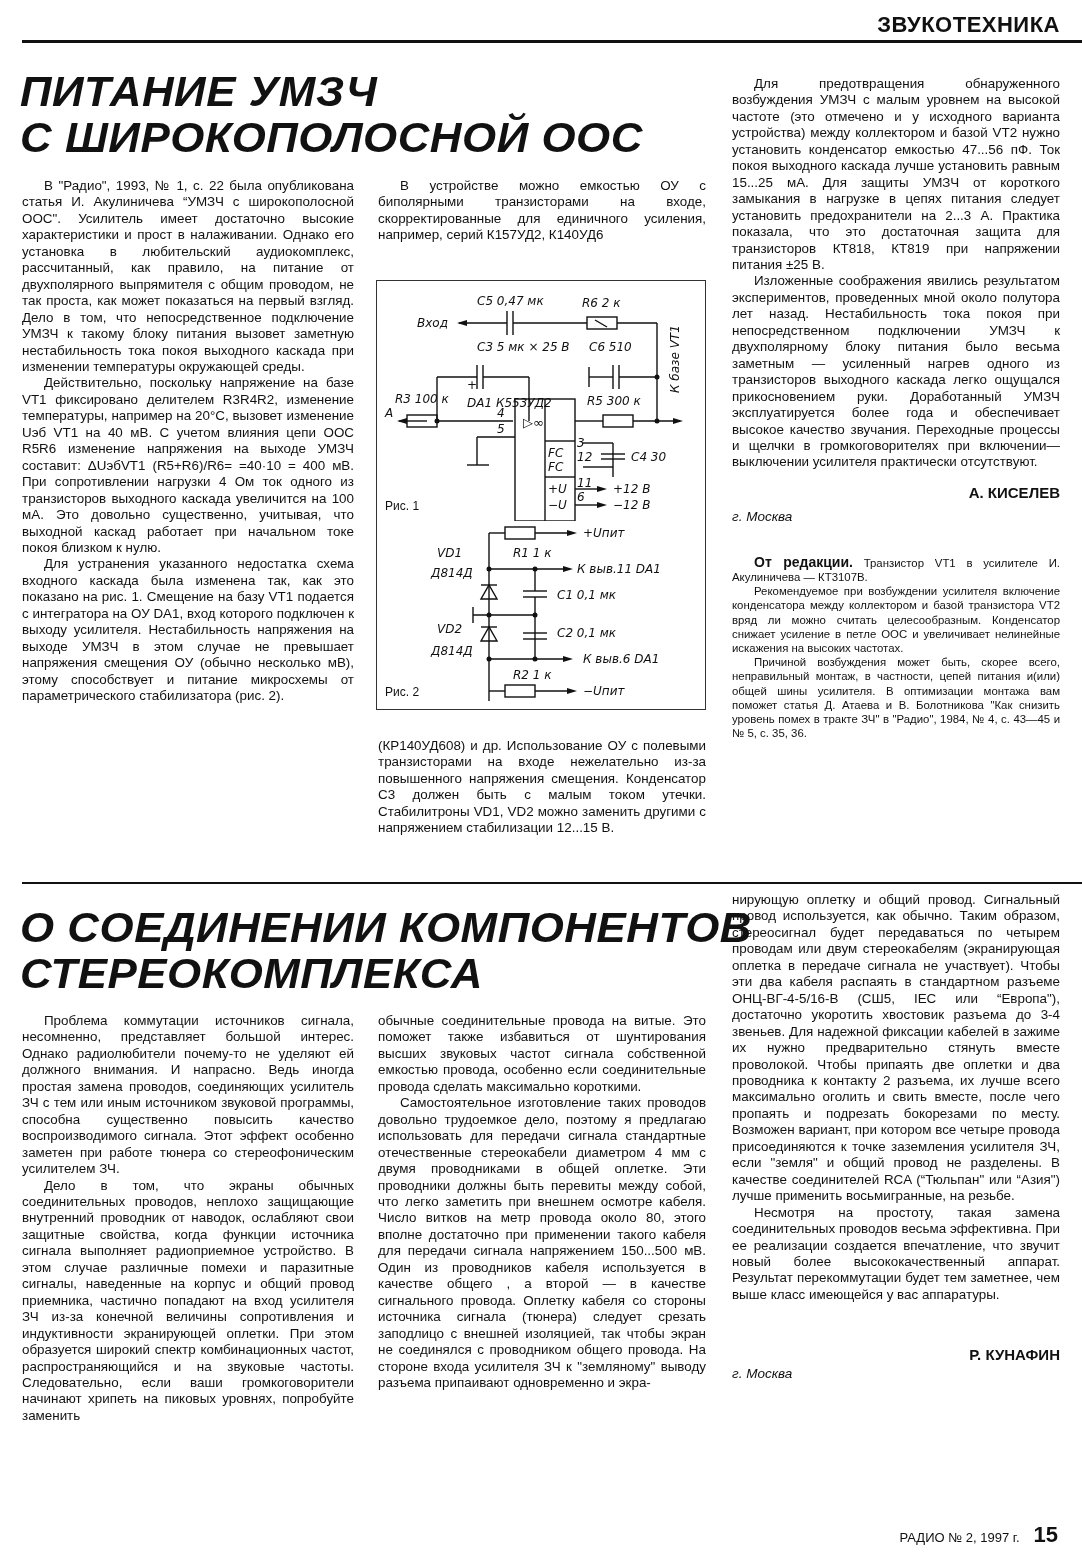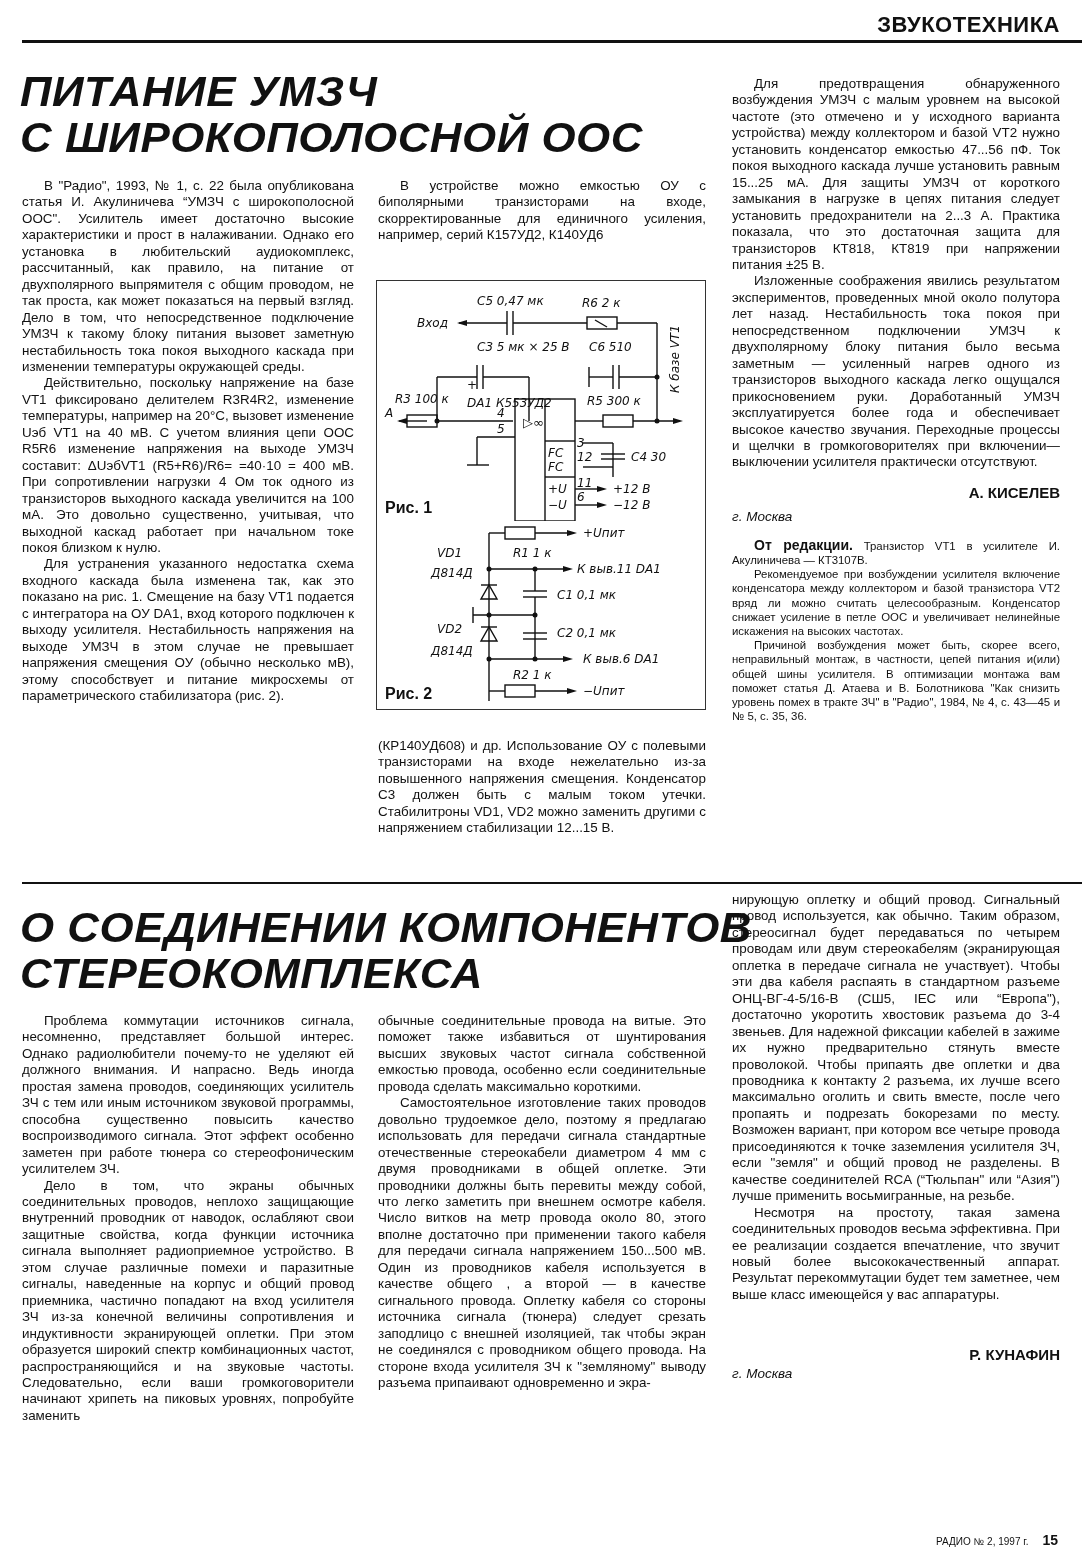--- a/index.html
+++ b/index.html
@@ -10,24 +10,24 @@
   .title { position:absolute; font-family:"Liberation Sans", sans-serif; font-weight:bold; font-style:italic;
            font-size:43px; line-height:46px; letter-spacing:0.5px; transform:scaleX(1.02); transform-origin:left; }
   .col { position:absolute; font-size:13.4px; line-height:16.45px; text-align:justify; }
   .col p { margin:0; text-indent:22px; hyphens:manual; }
   .col p.noind { text-indent:0; }
   .author { text-align:right; font-weight:bold; font-size:15px; margin-top:14px; }
   .city { font-style:italic; font-size:13.5px; margin-top:8px; }
   .editor { font-size:11.4px; line-height:14.2px; }
   .editor b { font-size:14px; }
   .figure { position:absolute; border:1.5px solid #333; background:#fff; }
-  .fig-caption { position:absolute; font-weight:bold; font-size:16px; }
+  .fig-caption { position:absolute; font-weight:normal; font-size:12px; }
   .footer { position:absolute; right:24px; bottom:14px; display:flex; align-items:baseline; gap:14px; }
-  .footer .mag { font-size:10px;margin-left:28px; }
-  .footer .page { font-size:14px; font-weight:bold; }
+  .footer .mag { font-size:13px;margin-left:28px; }
+  .footer .page { font-size:22px; font-weight:bold; }
   svg text { font-family:"DejaVu Sans", sans-serif; font-style:italic; font-size:12px; fill:#111; }
   svg .schem { stroke:#111; stroke-width:1.4; fill:none; }
   svg .fillb { fill:#111; }
 </style>
 </head>
 <body>
 
 <div class="section-tag">ЗВУКОТЕХНИКА</div>
 <div class="rule" style="left:22px; right:0; top:40px;"></div>
 
@@ -183,21 +183,21 @@
 
 <div class="col" style="left:378px; top:738px; width:328px;">
   <p class="noind">(КР140УД608) и др. Использование ОУ с полевыми транзисторами на входе нежелательно из-за повышенного напряжения смещения. Конденсатор С3 должен быть с малым током утечки. Стабилитроны VD1, VD2 можно заменить другими с напряжением стабилизации 12...15 В.</p>
 </div>
 
 <div class="col" style="left:732px; top:76px; width:328px;">
   <p>Для предотвращения обнаруженного возбуждения УМЗЧ с малым уровнем на высокой частоте (это отмечено и у исходного варианта устройства) между коллектором и базой VT2 нужно установить конденсатор емкостью 47...56 пФ. Ток покоя выходного каскада лучше установить равным 15...25 мА. Для защиты УМЗЧ от короткого замыкания в нагрузке в цепях питания следует установить предохранители на 2...3 А. Практика показала, что это достаточная защита для транзисторов КТ818, КТ819 при напряжении питания ±25 В.</p>
   <p>Изложенные соображения явились результатом экспериментов, проведенных мной около полутора лет назад. Нестабильность тока покоя при непосредственном подключении УМЗЧ к двухполярному блоку питания было весьма заметным — усиленный нагрев одного из транзисторов выходного каскада легко ощущался прикосновением руки. Доработанный УМЗЧ эксплуатируется более года и обеспечивает высокое качество звучания. Переходные процессы и щелчки в громкоговорителях при включении—выключении усилителя практически отсутствуют.</p>
   <div class="author">А. КИСЕЛЕВ</div>
   <div class="city">г. Москва</div>
-  <div class="editor" style="margin-top:12px;">
+  <div class="editor" style="margin-top:29px;">
     <p><b>От редакции.</b> <span>Транзистор VT1 в усилителе И. Акулиничева — КТ3107В.</span></p>
     <p>Рекомендуемое при возбуждении усилителя включение конденсатора между коллектором и базой транзистора VT2 вряд ли можно считать целесообразным. Конденсатор снижает усиление в петле ООС и увеличивает нелинейные искажения на высоких частотах.</p>
     <p>Причиной возбуждения может быть, скорее всего, неправильный монтаж, в частности, цепей питания и(или) общей шины усилителя. В оптимизации монтажа вам поможет статья Д. Атаева и В. Болотникова "Как снизить уровень помех в тракте ЗЧ" в "Радио", 1984, № 4, с. 43—45 и № 5, с. 35, 36.</p>
   </div>
 </div>
 
 <div class="rule" style="left:22px; right:0; top:882px; height:2px;"></div>
 
 <div class="title" style="left:20px; top:904px;">
   <div>О СОЕДИНЕНИИ КОМПОНЕНТОВ</div>

